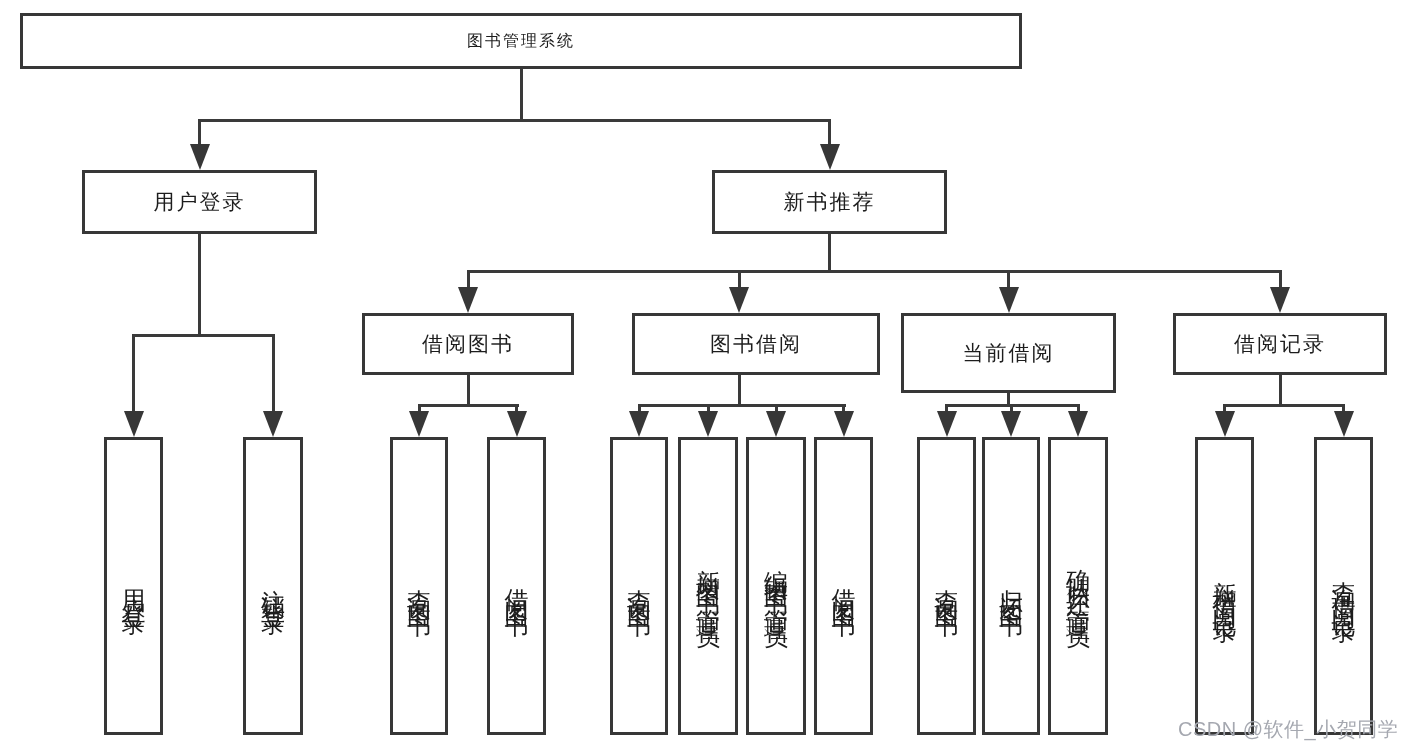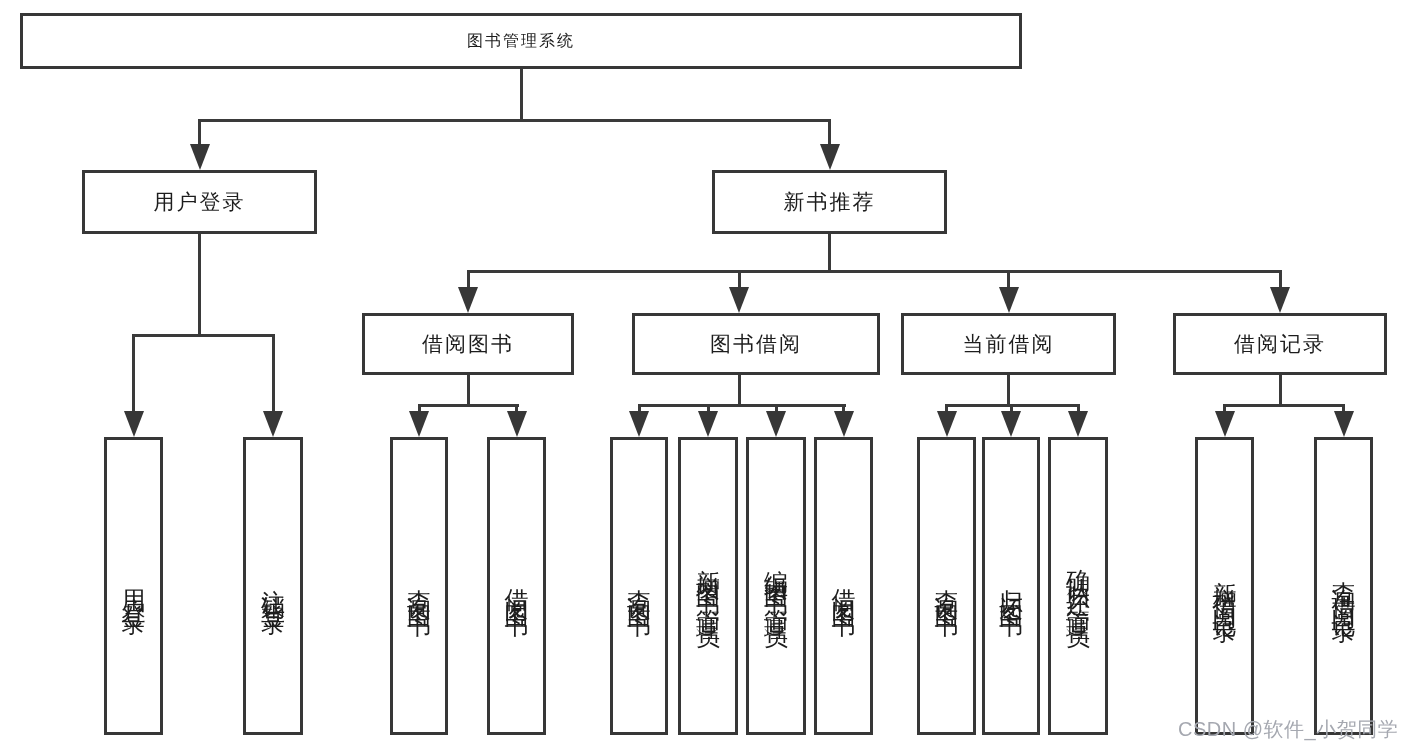--- a/index.html
+++ b/index.html
@@ -69,21 +69,21 @@
   <div class="box hbox" style="left:712px; top:170px; width:235px; height:64px;">
     <span>新书推荐</span>
   </div>
 
   <div class="box hbox" style="left:362px; top:313px; width:212px; height:62px;">
     <span>借阅图书</span>
   </div>
   <div class="box hbox" style="left:632px; top:313px; width:248px; height:62px;">
     <span>图书借阅</span>
   </div>
-  <div class="box hbox" style="left:901px; top:313px; width:215px; height:62px;">
+  <div class="box hbox" style="left:901px; top:313px; width:215px; height:80px;">
     <span>当前借阅</span>
   </div>
   <div class="box hbox" style="left:1173px; top:313px; width:214px; height:62px;">
     <span>借阅记录</span>
   </div>
 
   <div class="box vbox" style="left:104px; top:437px; width:59px; height:298px;">
     <span class="vtext">用户登录</span>
   </div>
   <div class="box vbox" style="left:243px; top:437px; width:60px; height:298px;">

